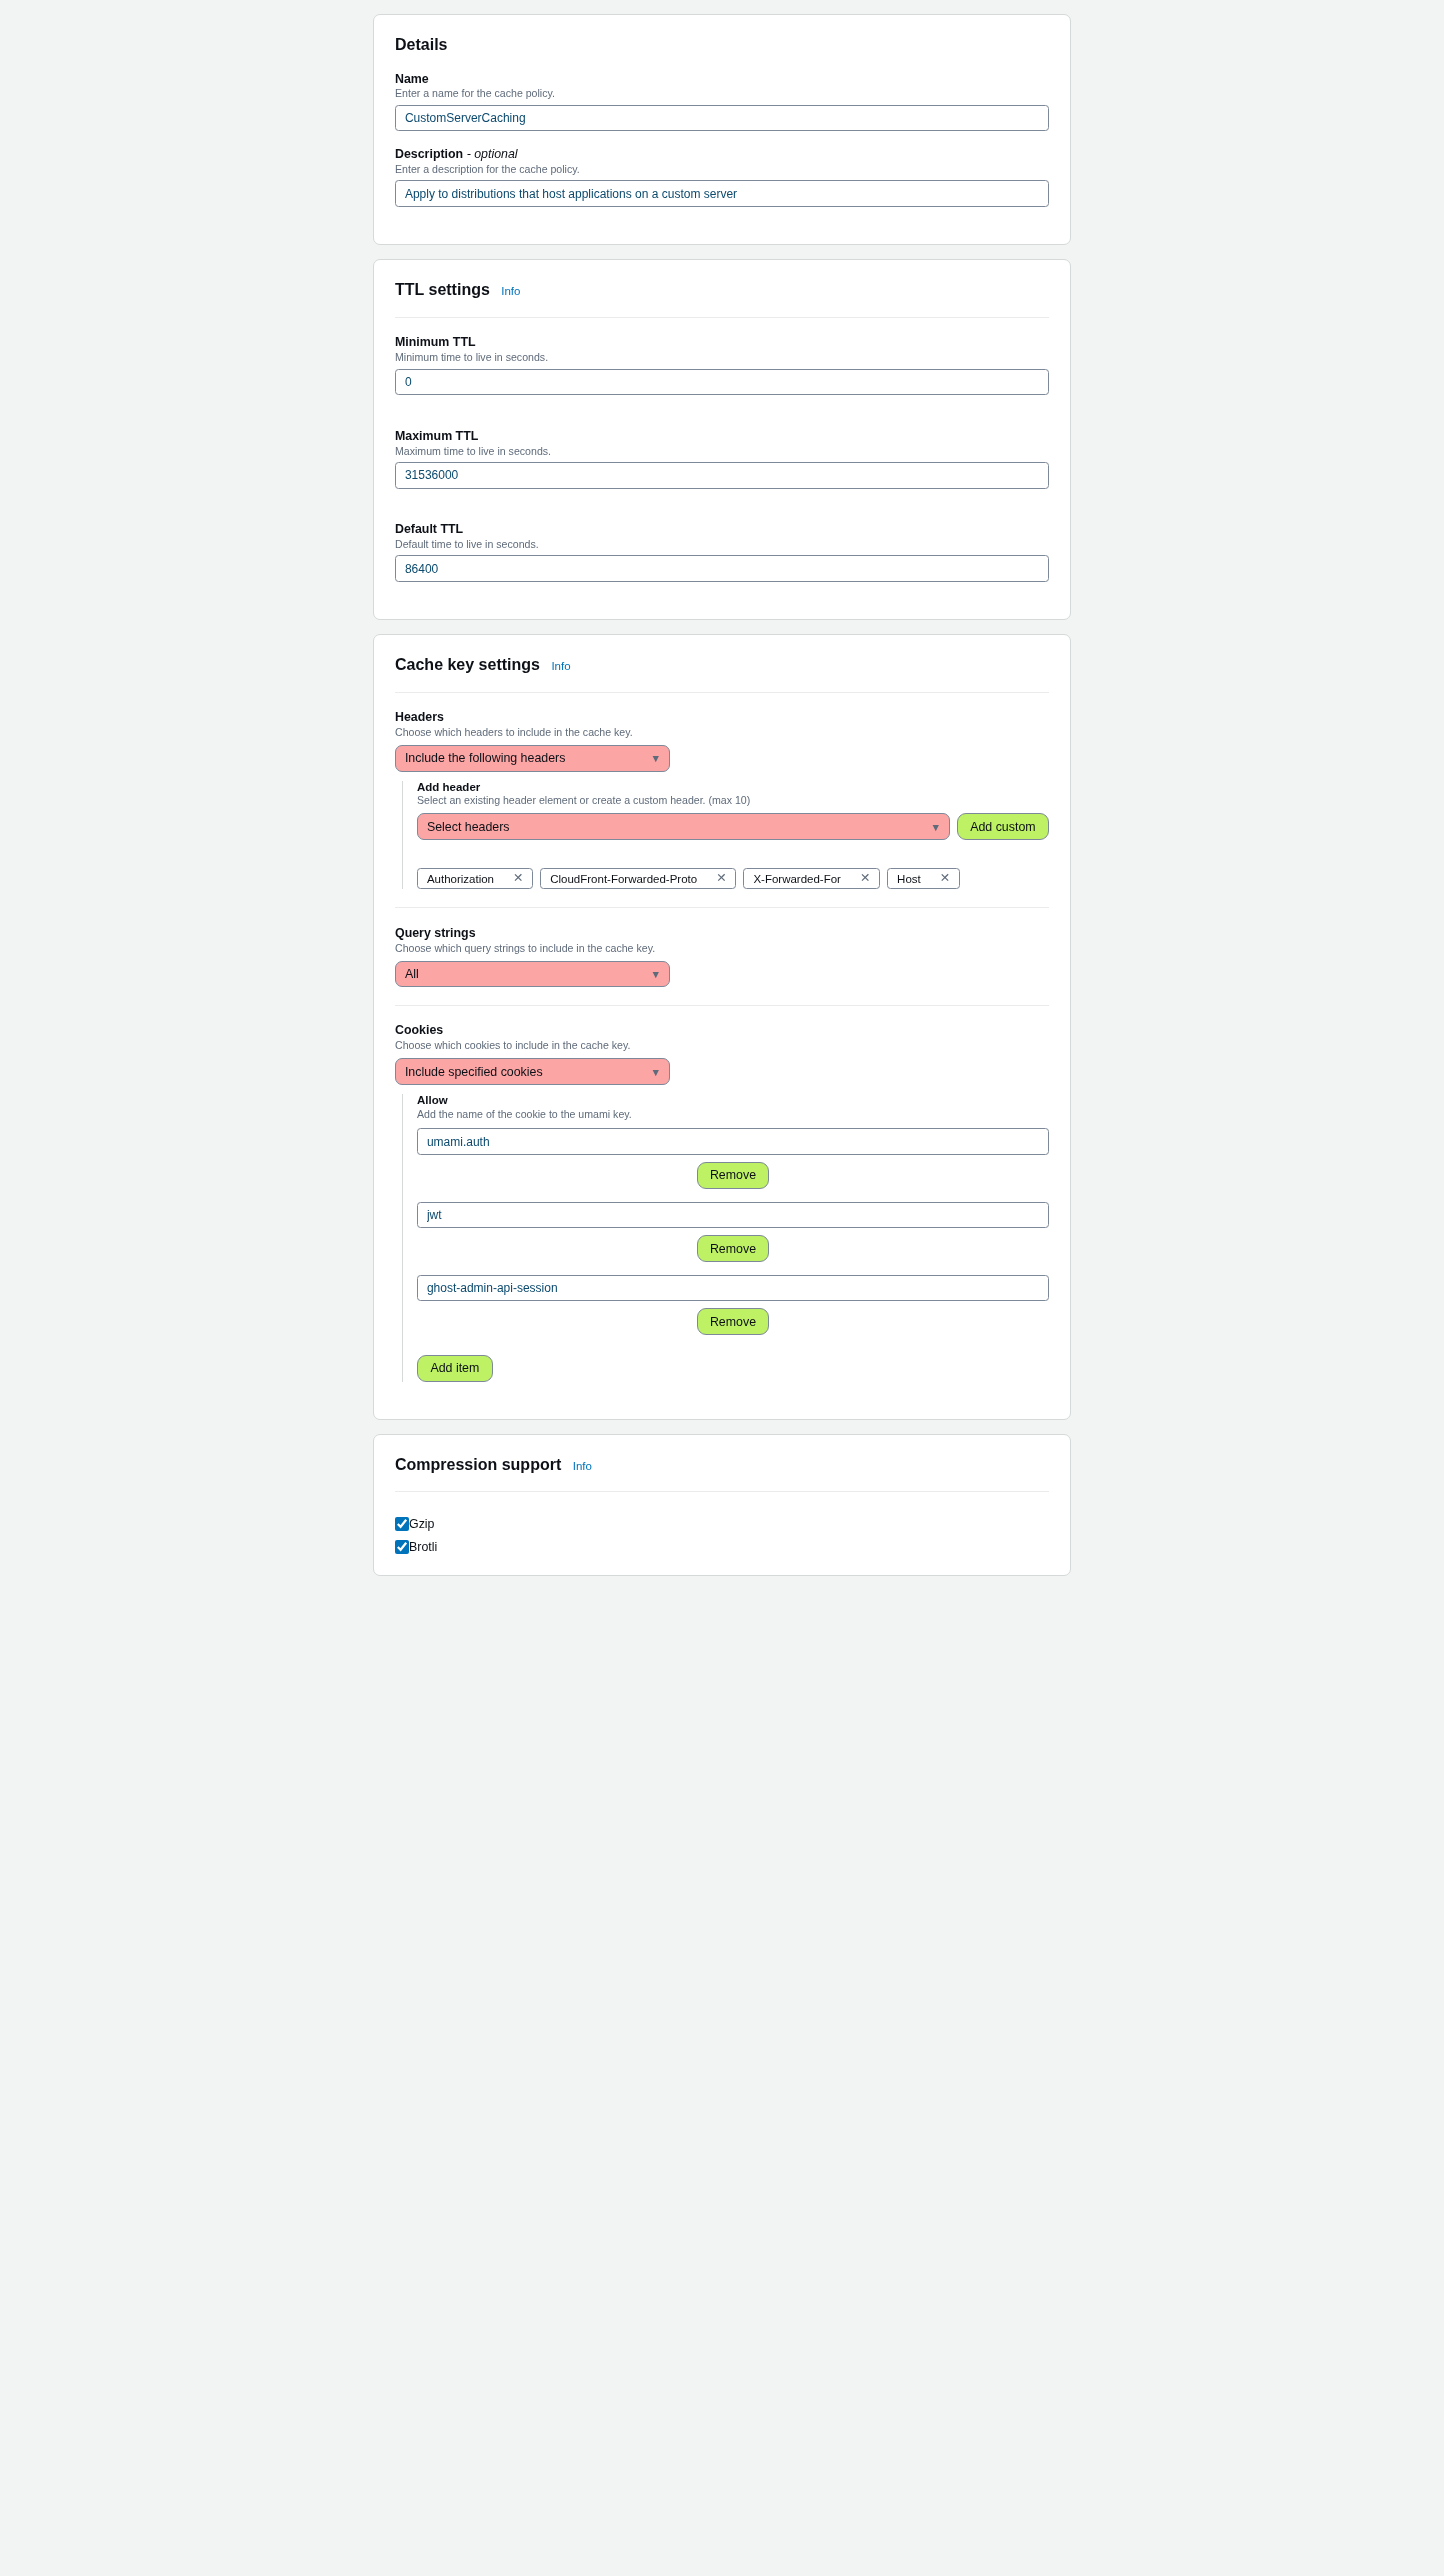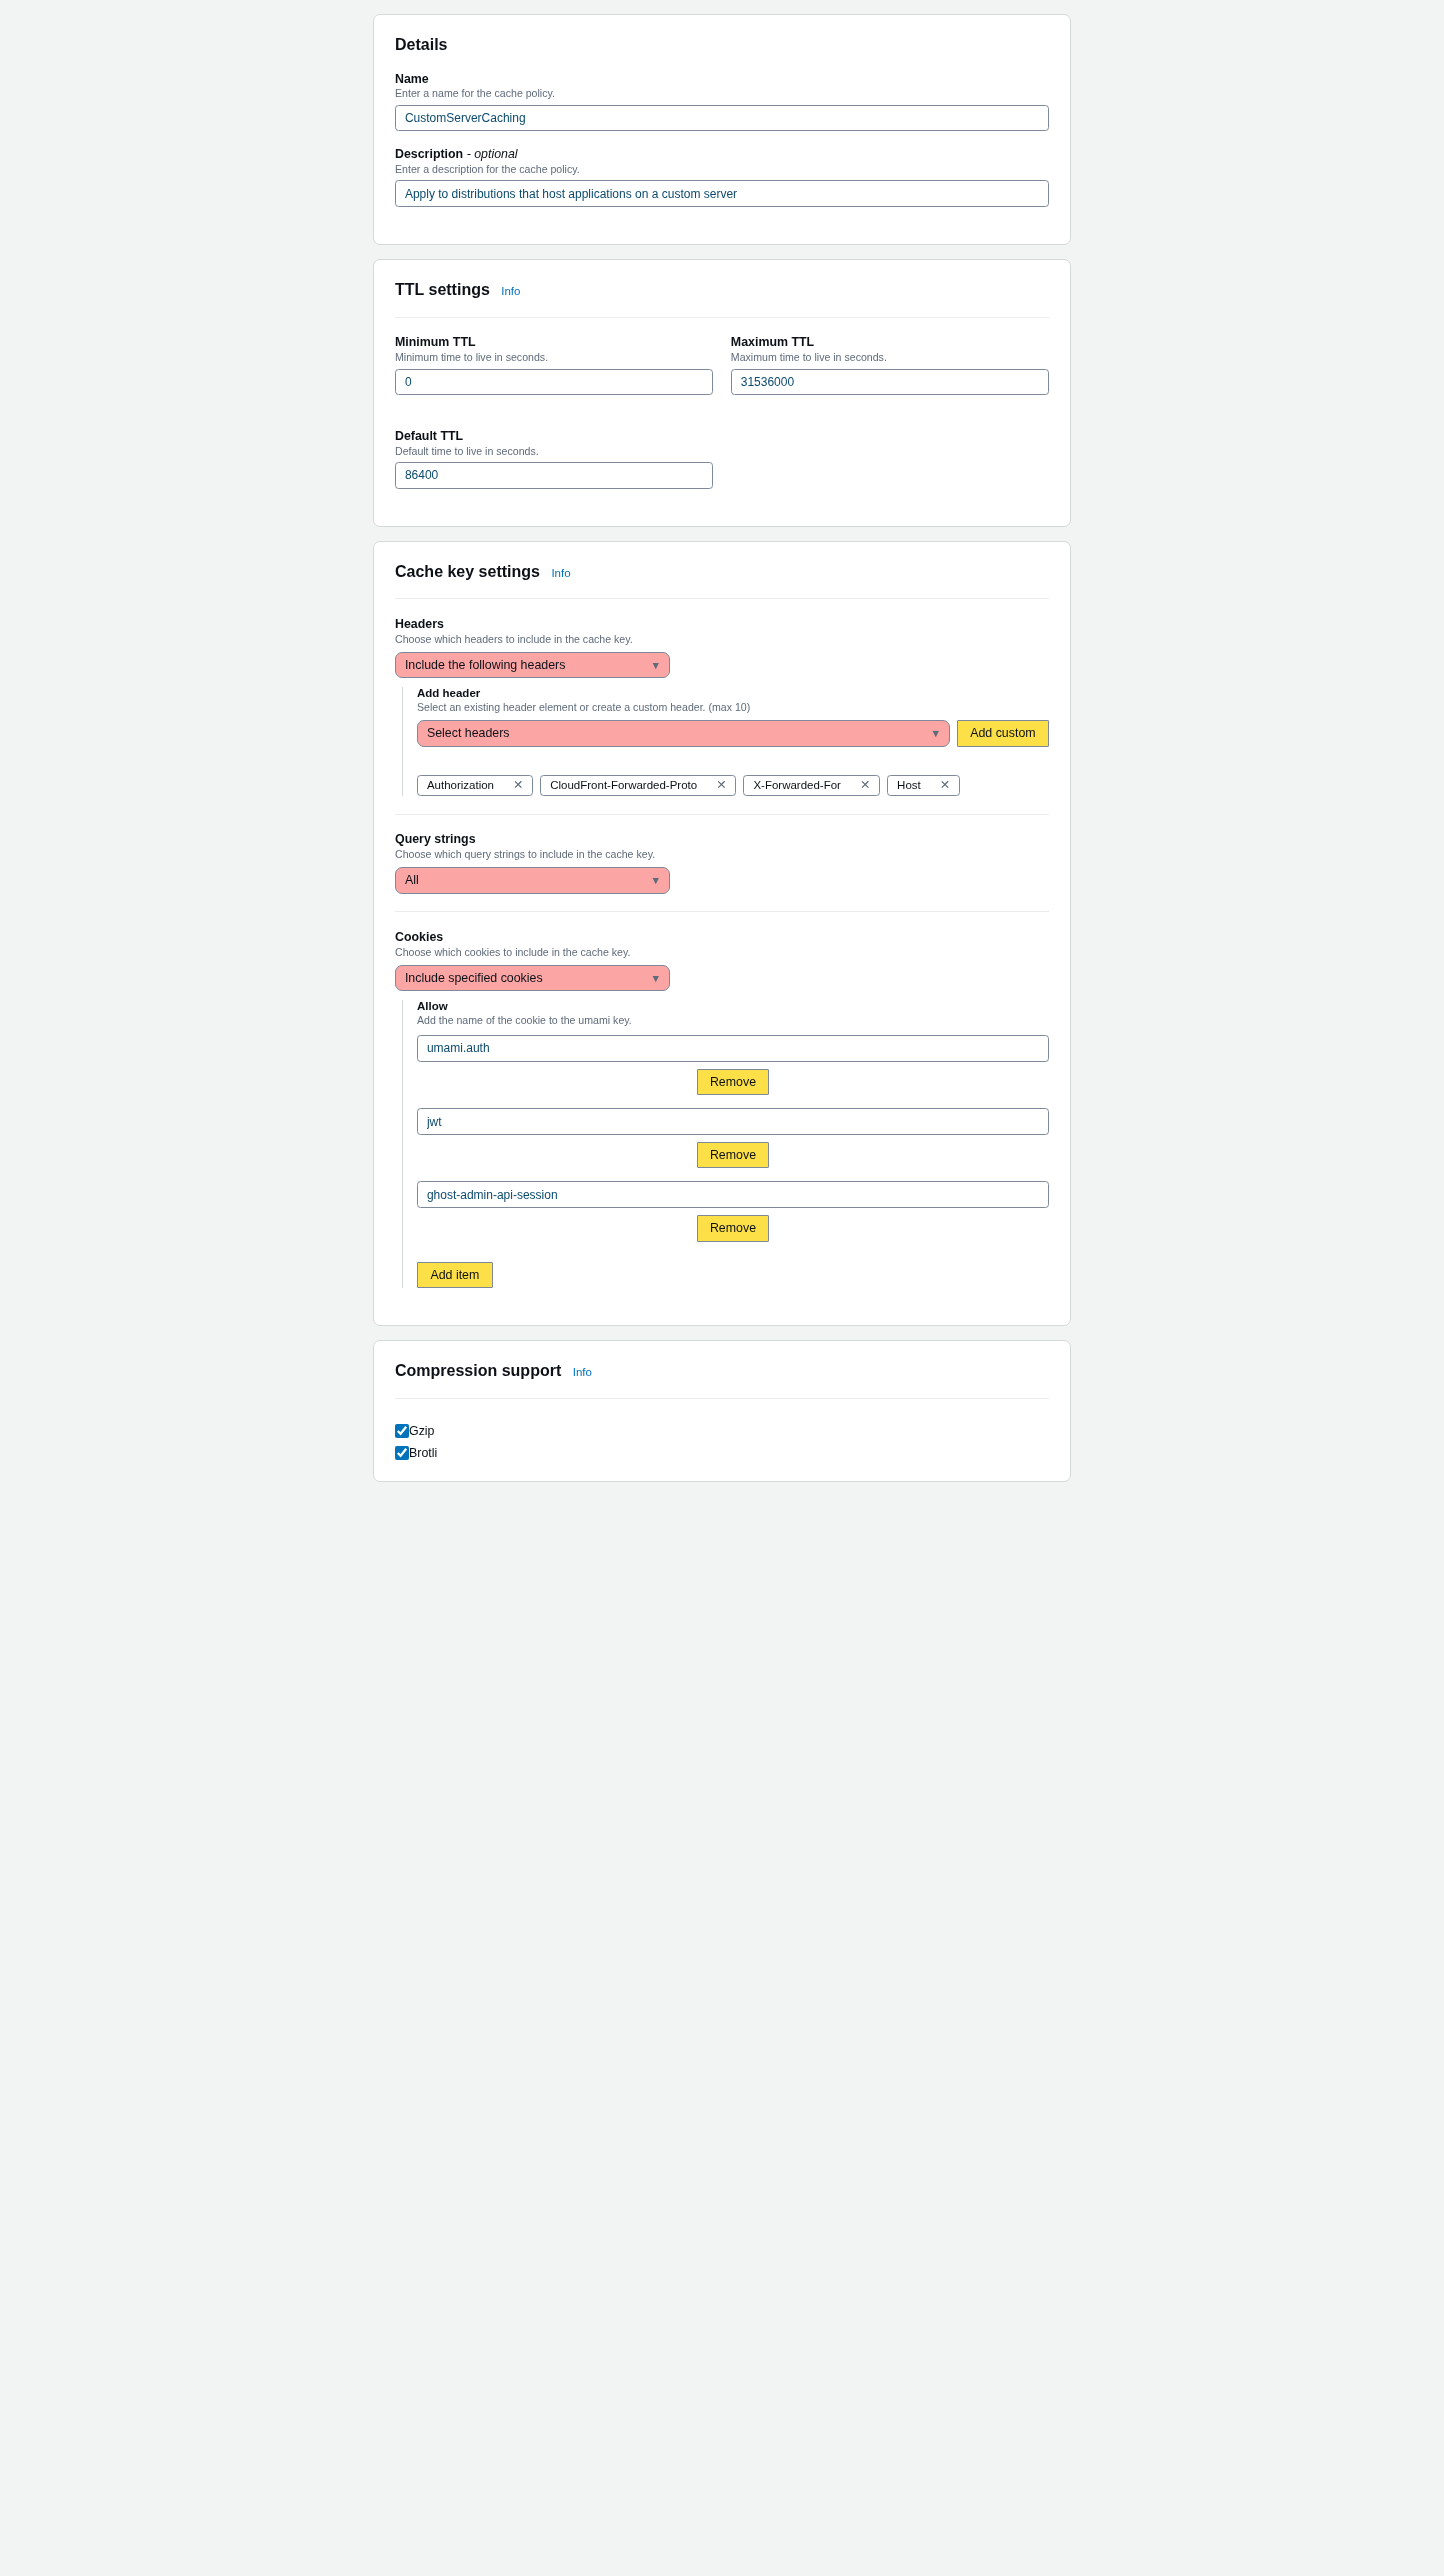--- a/index.html
+++ b/index.html
@@ -55,21 +55,21 @@
       width: 100%;
       border: 0.9px solid #7d8998;
       border-radius: 3.5px;
       padding: 5.3px 8.9px;
       font-size: 12px;
       color: #0c4a6e;
       outline: none;
     }
     .ttl-grid {
       display: grid;
-      grid-template-columns: 1fr 1fr;
+      grid-template-columns: 1fr;
       gap: 17.7px;
     }
     .ttl-grid input[type="text"] {
       width: 100%;
     }
     .divider {
       border: none;
       border-top: 0.9px solid #e9ebed;
       margin: 17.7px 0;
     }
@@ -132,22 +132,22 @@
       gap: 7px;
       align-items: center;
       margin-bottom: 28px;
     }
     .select-with-button .select-wrapper {
       flex: 1;
       max-width: none;
     }
     .btn {
       border: 0.9px solid #7d8998;
-      background: #fde047;
-      border-radius: 1px;
+      background: #bef264;
+      border-radius: 9px;
       padding: 5.3px 12.4px;
       font-size: 12.4px;
       cursor: pointer;
       white-space: nowrap;
       color: #0d1117;
     }
     .tags-container {
       display: flex;
       flex-wrap: wrap;
       gap: 7px;

